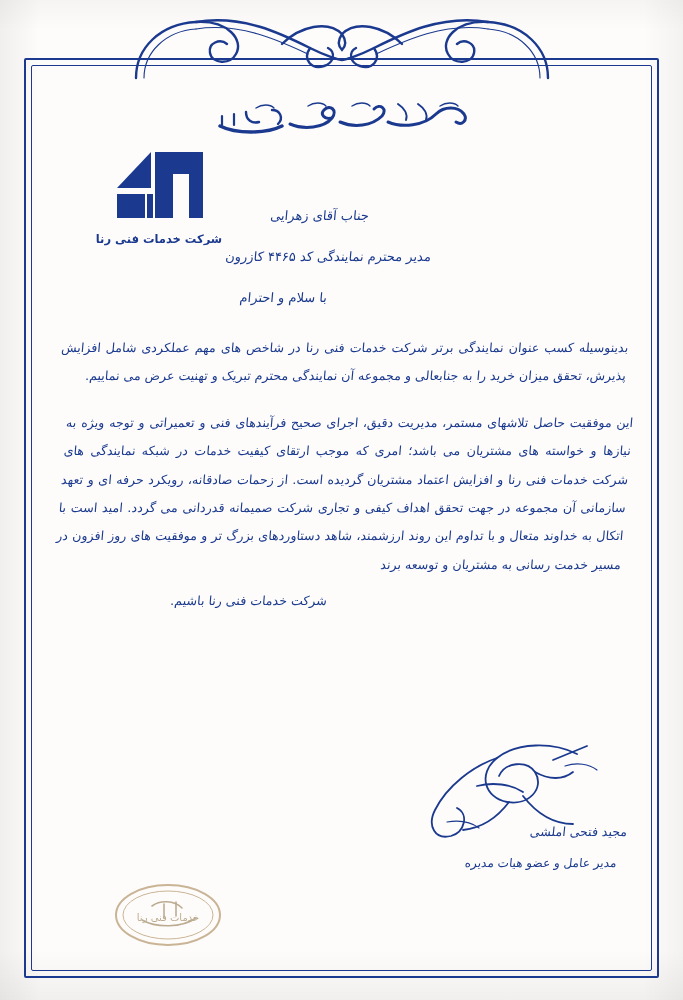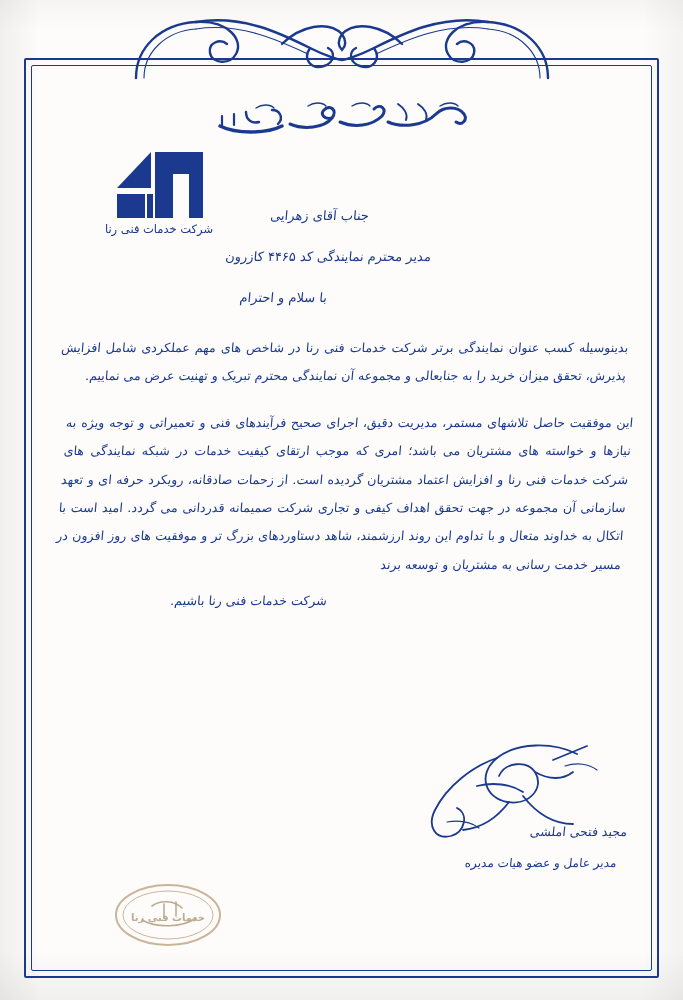--- a/index.html
+++ b/index.html
@@ -82,23 +82,24 @@
     top: 148px;
     width: 190px;
     text-align: center;
   }
   .logo-mark {
     width: 96px;
     height: 74px;
     margin: 0 auto;
   }
   .logo-caption {
+    margin-top: 10px;
     font-size: 11.5px;
     color: #1b3a8f;
-    font-weight: normal;
+    font-weight: bold;
     letter-spacing: 0.2px;
     direction: rtl;
   }
 
   
   .letter {
     position: absolute;
     right: 56px;
     left: 60px;
     top: 206px;
@@ -181,21 +182,20 @@
   }
   .stamp-text {
     position: absolute;
     left: 0;
     right: 0;
     top: 36px;
     text-align: center;
     font-size: 10px;
     color: #8a6a3c;
     direction: rtl;
-    font-weight: bold;
   }
 </style>
 </head>
 <body>
 
 <div class="page">
 
   <div class="paper-shade"></div>
 
   <div class="ornament">

